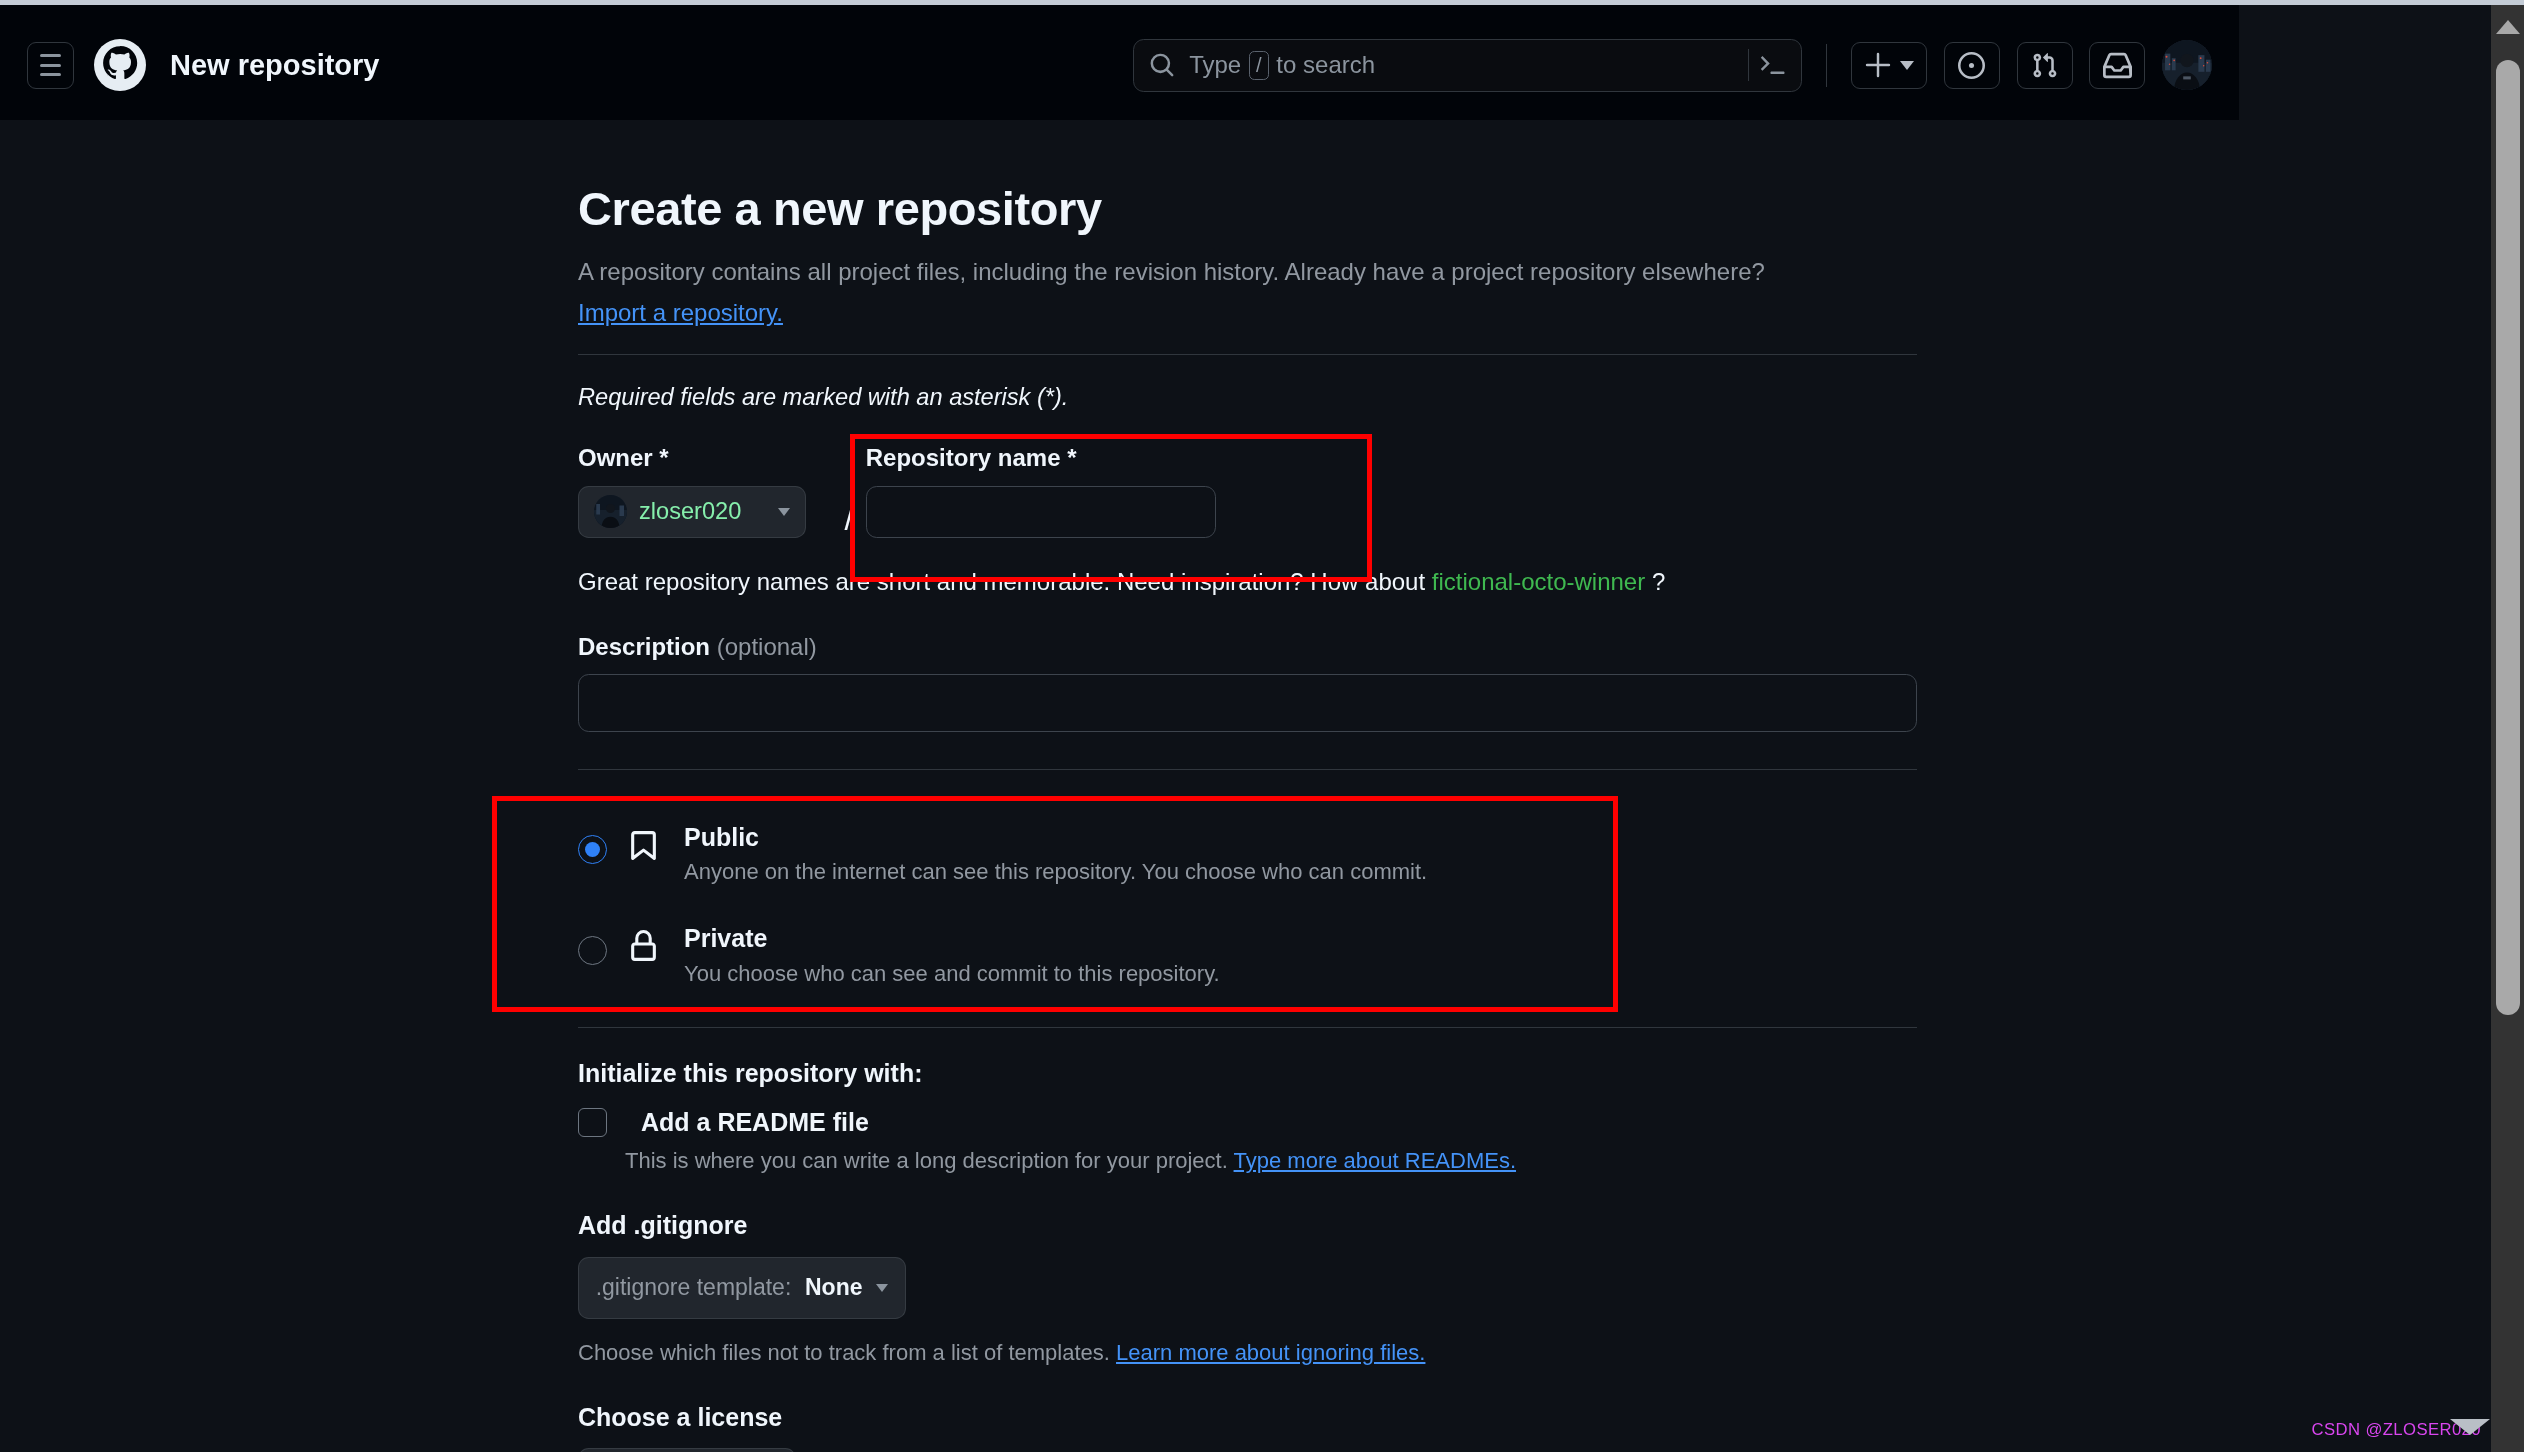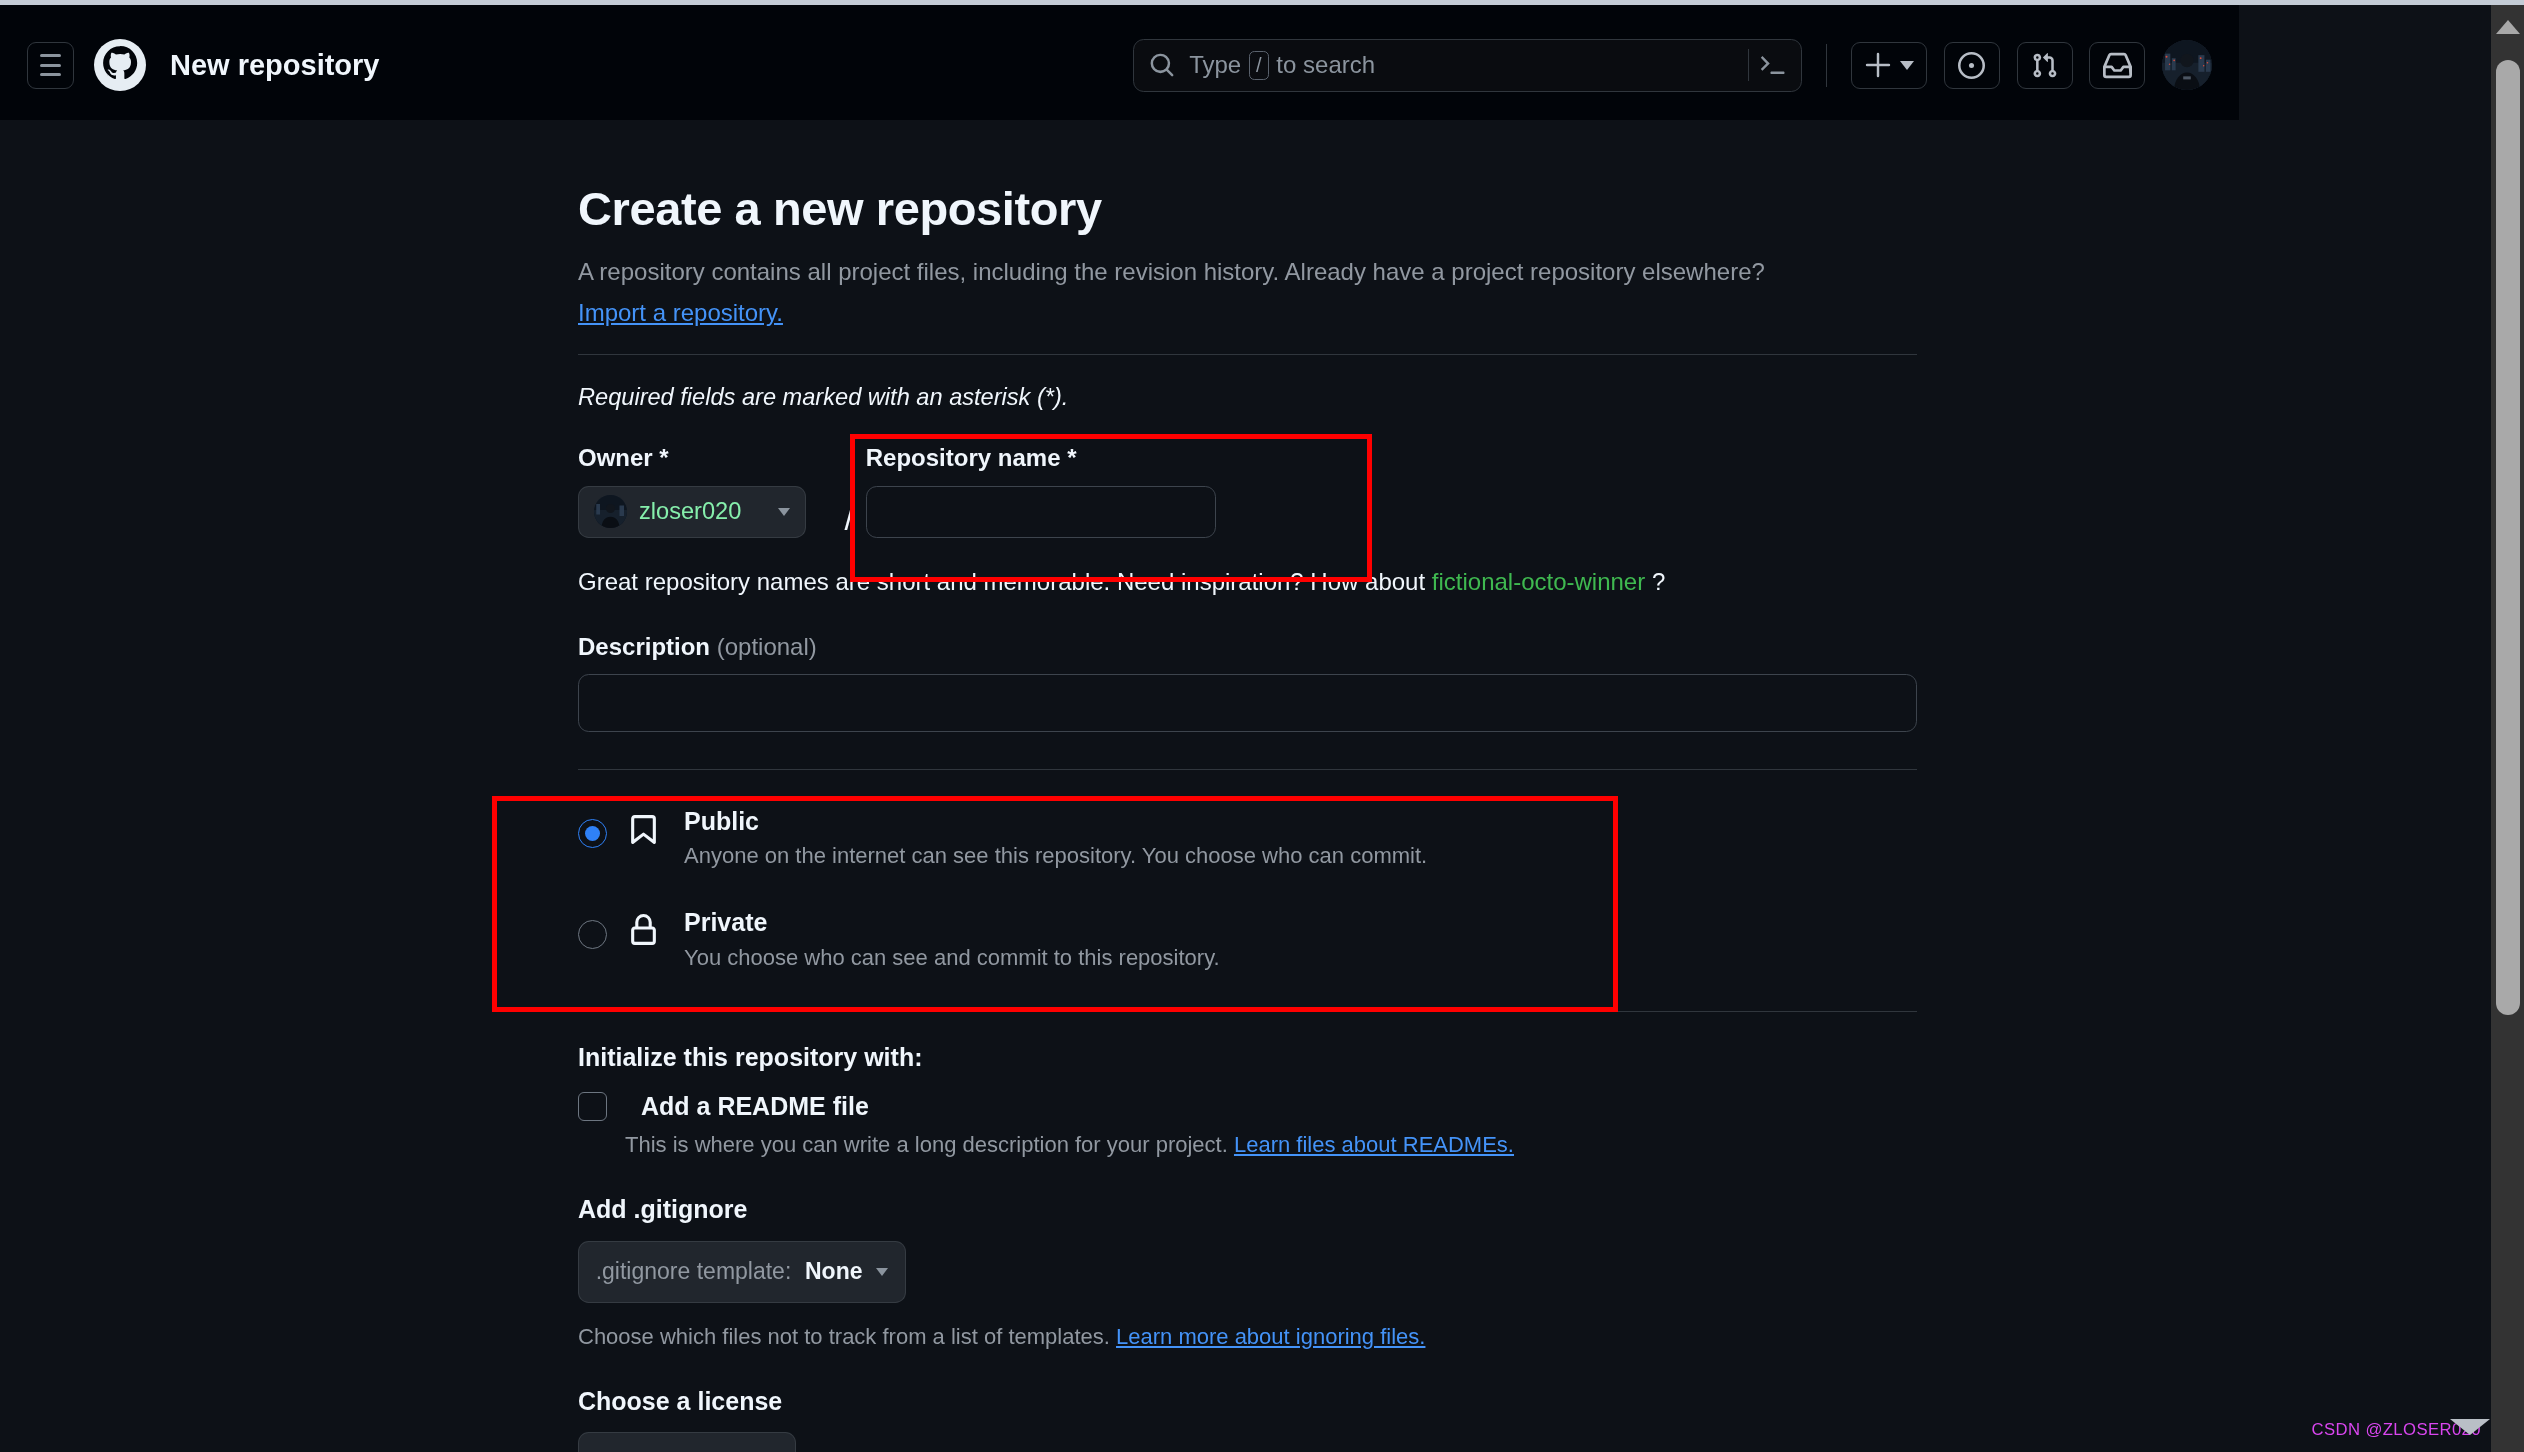--- a/index.html
+++ b/index.html
@@ -256,21 +256,21 @@
     color: #f0f6fc;
     font-size: 23px;
     padding: 0 15px;
     outline: none;
     font-family: "Liberation Sans", sans-serif;
   }
   .rule2 { margin-top: 37px; height: 0.8px; background: #30363d; width: 1339px; }
 
   
   .visibility {
-    margin-top: 32px;
+    margin-top: 48px;
   }
   .vis-option {
     display: flex;
     align-items: flex-start;
     gap: 20px;
     padding: 4.6px 0;
   }
   .vis-option + .vis-option { margin-top: 30px; }
   .radio {
     width: 29px; height: 29px;
@@ -577,21 +577,21 @@
       <div class="rule3"></div>
 
       <div class="init-title">Initialize this repository with:</div>
 
       <div class="readme-row">
         <div class="checkbox"></div>
         <div class="readme-label">Add a README file</div>
       </div>
       <div class="readme-sub">
         <span>This is where you can write a long description for your project.</span>
-        <a class="inline-link">Learn files about READMEs.</a>
+        <a class="inline-link">Type more about READMEs.</a>
       </div>
 
       <div class="gitignore-title">Add .gitignore</div>
       <div class="dropdown">
         <span class="dd-prefix">.gitignore template:</span>
         <span class="dd-value">None</span>
         <span class="dd-caret"></span>
       </div>
       <div class="gitignore-sub">
         <span>Choose which files not to track from a list of templates.</span>

